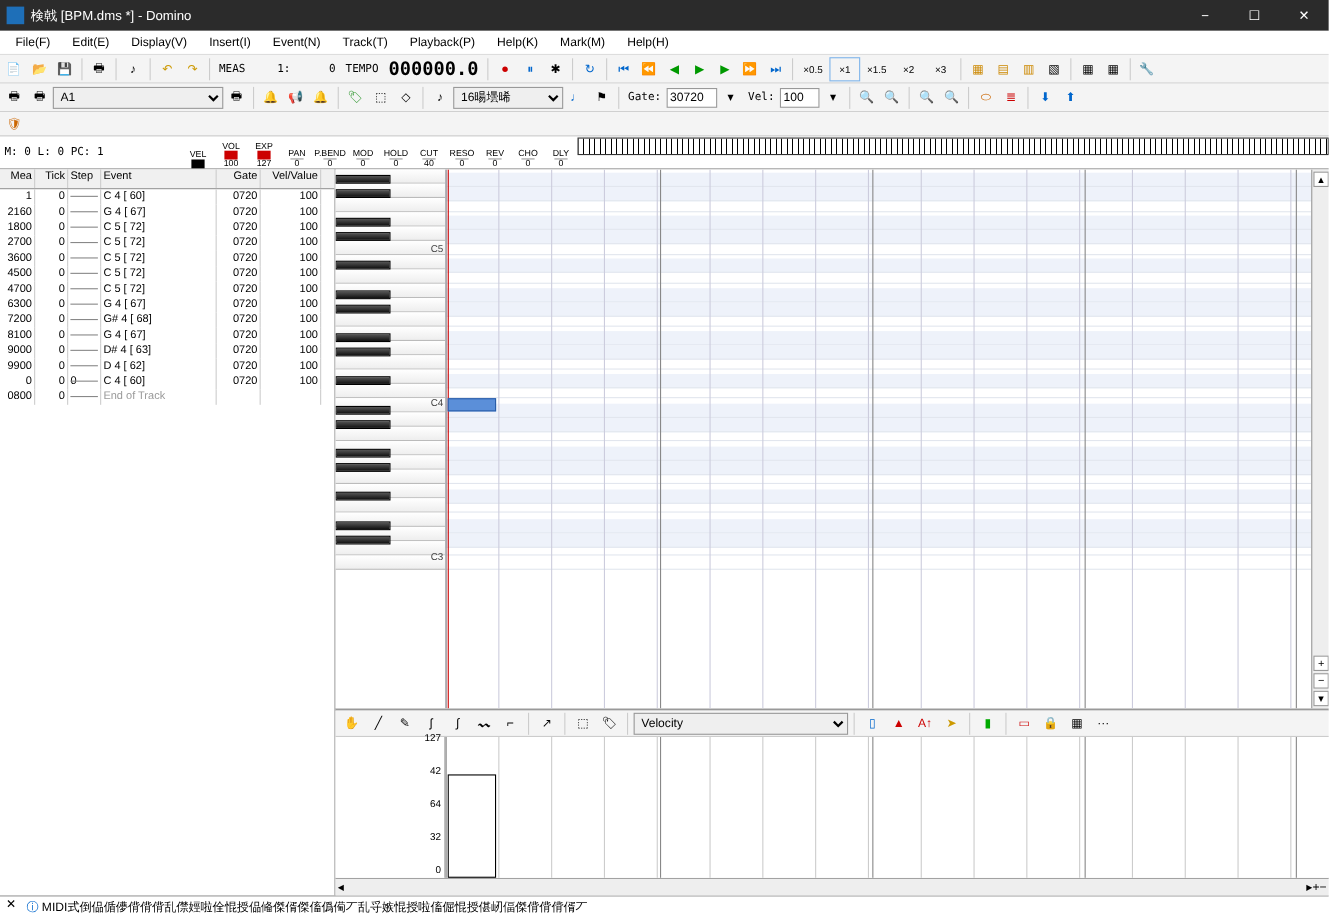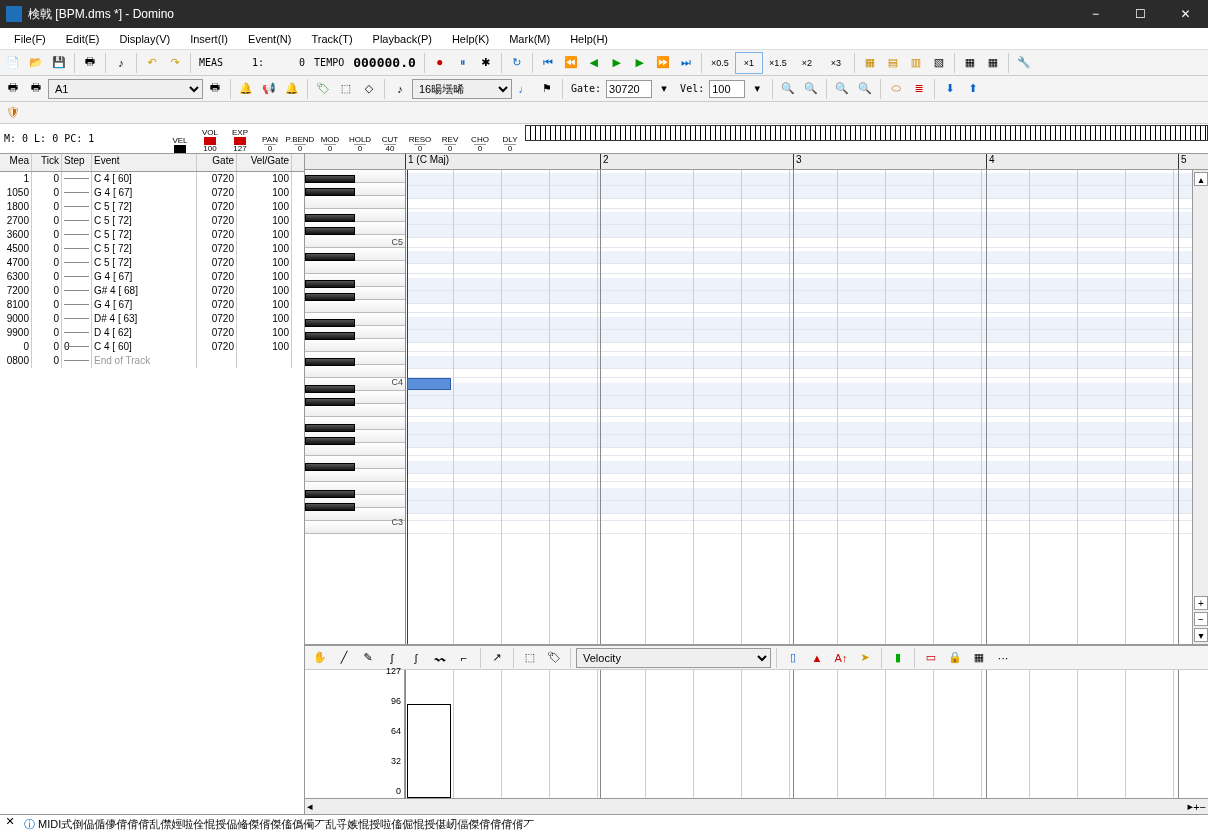--- a/index.html
+++ b/index.html
@@ -121,21 +121,21 @@
   <div class="tb-sep"></div>
   <div class="tb-btn">♪</div>
   <div class="tb-sep"></div>
   <div class="tb-btn" style="color:#c90">↶</div>
   <div class="tb-btn" style="color:#c90">↷</div>
   <div class="tb-sep"></div>
   <span class="tb-text">MEAS</span>
   <span class="tb-text" style="width:40px;text-align:right">1:</span>
   <span class="tb-text" style="width:40px;text-align:right">0</span>
   <span class="tb-text">TEMPO</span>
-  <span class="tb-text" style="font-size:13px;font-weight:bold">000000.0</span>
+  <span class="tb-text" style="font-size:17px;font-weight:bold">000000.0</span>
   <div class="tb-sep"></div>
   <div class="tb-btn" style="color:#c00">⏺</div>
   <div class="tb-btn" style="color:#06c">⏸</div>
   <div class="tb-btn">✱</div>
   <div class="tb-sep"></div>
   <div class="tb-btn" style="color:#06c">↻</div>
   <div class="tb-sep"></div>
   <div class="tb-btn" style="color:#06c">⏮</div>
   <div class="tb-btn" style="color:#090">⏪</div>
   <div class="tb-btn" style="color:#090">◀</div>
@@ -278,33 +278,33 @@
 </div>
 
 <div class="main">
   <div class="left-panel">
     <div class="ev-head" id="evhead">
         <div class="col-mea">Mea</div>
         <div class="col-tick">Tick</div>
         <div class="col-step">Step</div>
         <div class="col-event">Event</div>
         <div class="col-gate">Gate</div>
-        <div class="col-vel">Vel/Gate</div>
+        <div class="col-vel">Vel/Value</div>
       </div>
     <div class="ev-body" id="evbody">
         <div class="ev-row">
           <div class="col-mea">1</div>
           <div class="col-tick">0</div>
           <div class="col-step"></div>
           <div class="col-event">C  4 [ 60]</div>
           <div class="col-gate">0720</div>
           <div class="col-vel">100</div>
         </div>
         <div class="ev-row">
-          <div class="col-mea">1050</div>
+          <div class="col-mea">2160</div>
           <div class="col-tick">0</div>
           <div class="col-step"></div>
           <div class="col-event">G  4 [ 67]</div>
           <div class="col-gate">0720</div>
           <div class="col-vel">100</div>
         </div>
         <div class="ev-row">
           <div class="col-mea">1800</div>
           <div class="col-tick">0</div>
           <div class="col-step"></div>
@@ -397,27 +397,20 @@
           <div class="col-tick">0</div>
           <div class="col-step"></div>
           <div class="col-event eot">End of Track</div>
           <div class="col-gate"></div>
           <div class="col-vel"></div>
         </div>
       </div>
   </div>
 
   <div class="right-panel">
-    <div class="timeline" id="timeline">
-        <div class="mark" style="left: 100px;">1 (C Maj)</div>
-        <div class="mark" style="left: 295px;">2</div>
-        <div class="mark" style="left: 488px;">3</div>
-        <div class="mark" style="left: 681px;">4</div>
-        <div class="mark" style="left: 873px;">5</div>
-      </div>
     <div class="piano-area">
       <div class="piano-keys" id="pkeys">
           <div class="key-white" style="top: 0px;"></div>
           <div class="key-white" style="top: 13px;"></div>
           <div class="key-white" style="top: 26px;"></div>
           <div class="key-white" style="top: 39px;"></div>
           <div class="key-white" style="top: 52px;"></div>
           <div class="key-white" style="top: 65px;"></div>
           <div class="key-white" style="top: 78px;"></div>
           <div class="key-white" style="top: 91px;"></div>
@@ -568,21 +561,21 @@
         <div class="tb-btn" style="color:#0a0">▮</div>
         <div class="tb-sep"></div>
         <div class="tb-btn" style="color:#c00">▭</div>
         <div class="tb-btn" style="color:#c90">🔒</div>
         <div class="tb-btn">▦</div>
         <div class="tb-btn">···</div>
       </div>
       <div class="vel-body">
         <div class="vel-ruler" id="velruler">
             <span style="top: -4px;">127</span>
-            <span style="top: 26px;">96</span>
+            <span style="top: 26px;">42</span>
             <span style="top: 56px;">64</span>
             <span style="top: 86px;">32</span>
             <span style="top: 116px;">0</span>
           </div>
         <div class="vel-grid" id="velgrid">
             <div class="v" style="left: 0px;"></div>
             <div class="v" style="left: 48px;"></div>
             <div class="v" style="left: 96px;"></div>
             <div class="v" style="left: 144px;"></div>
             <div class="v" style="left: 192px;"></div>

